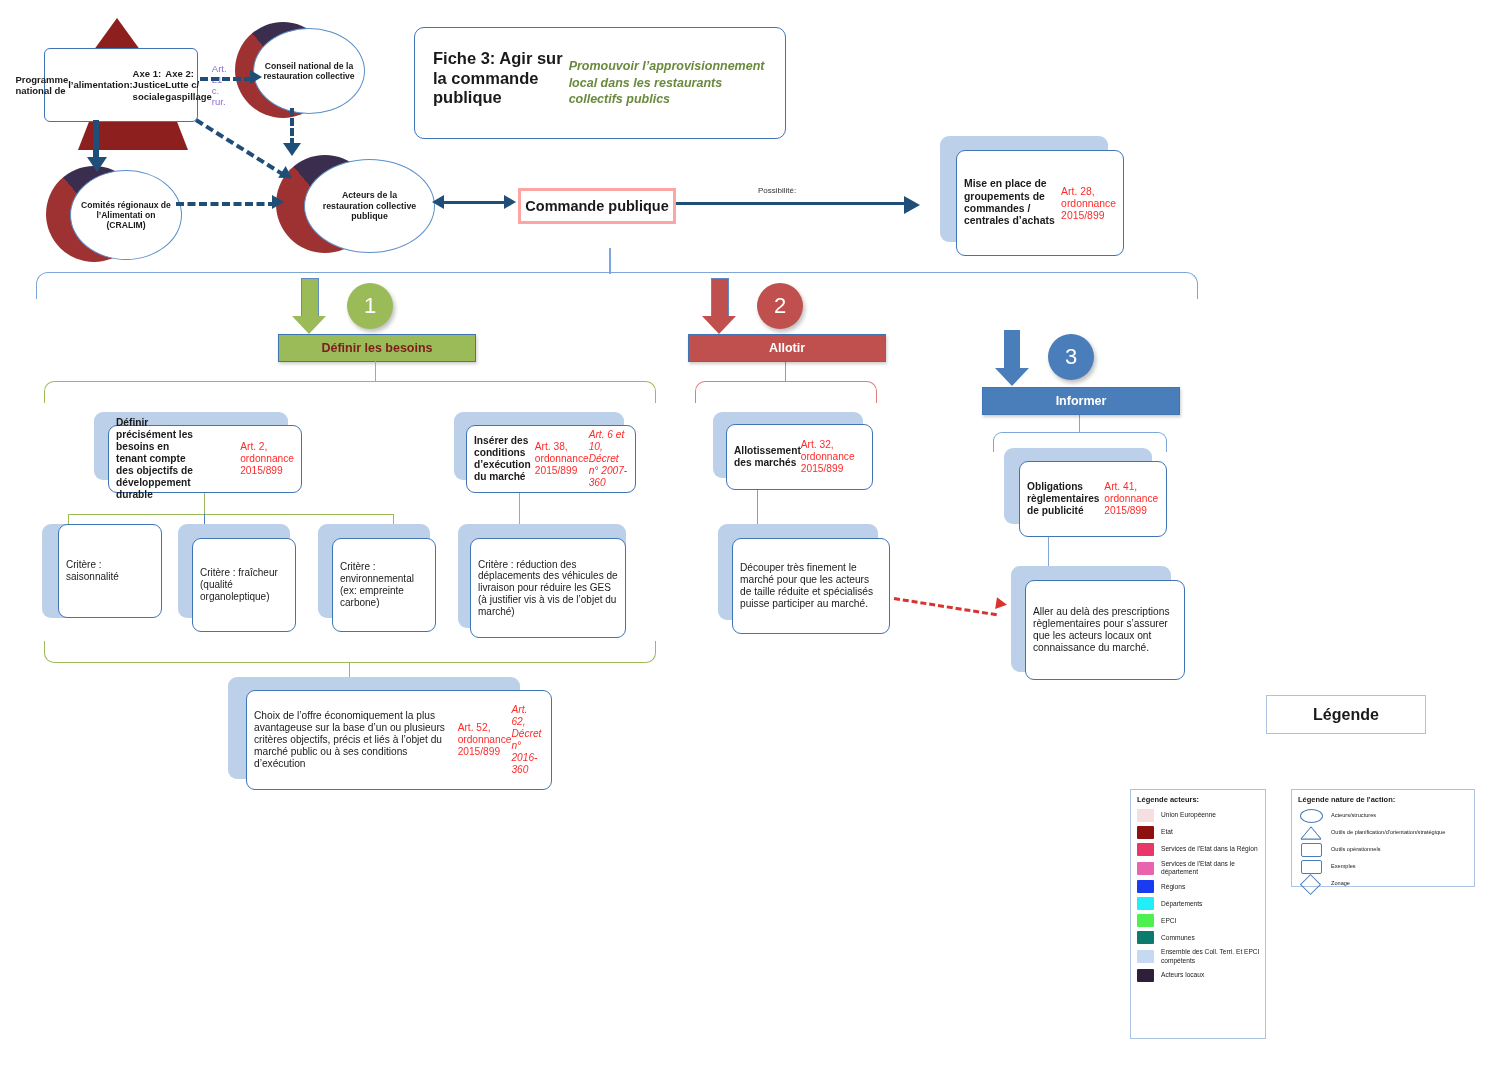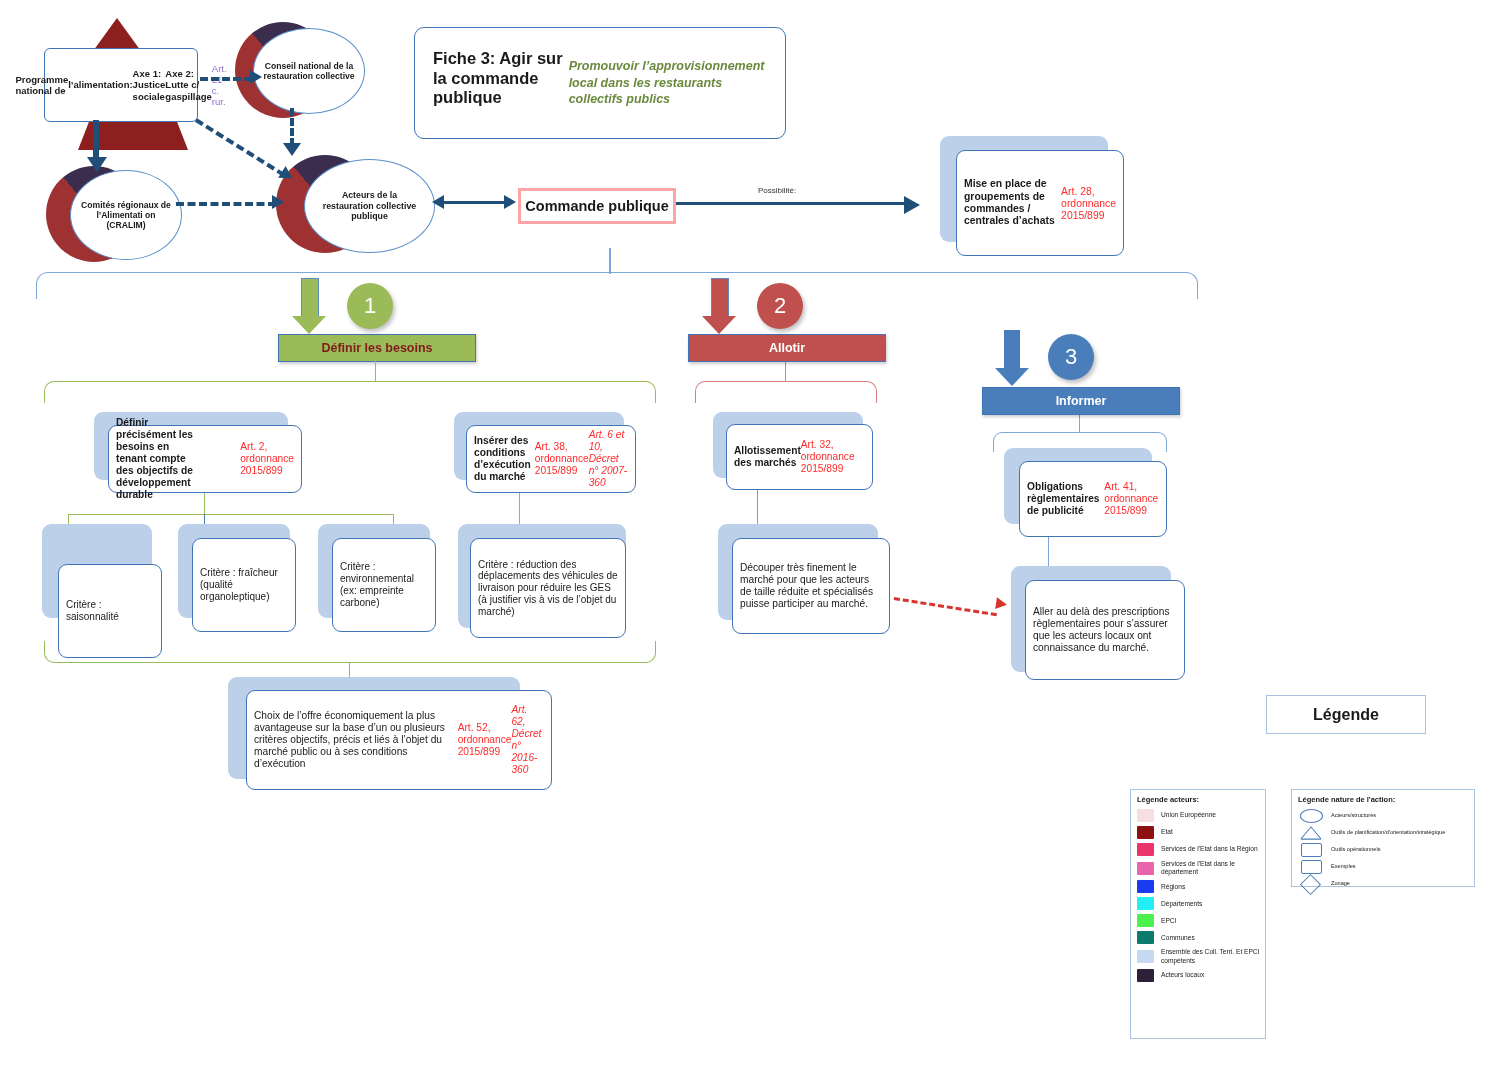--- a/index.html
+++ b/index.html
@@ -182,21 +182,21 @@
 
   <div class="green-ln" style="left:204px;top:493px;width:1.4px;height:22px;"></div>
   <div class="green-ln" style="left:68px;top:514px;width:326px;height:1.4px;"></div>
   <div class="green-ln" style="left:68px;top:514px;width:1.4px;height:18px;"></div>
   <div class="blue-ln" style="left:204px;top:514px;width:1.4px;height:18px;"></div>
   <div class="green-ln" style="left:393px;top:514px;width:1.4px;height:18px;"></div>
 
   <div class="green-ln" style="left:519px;top:493px;width:1.4px;height:39px;"></div>
 
   <div class="shadowbox" style="left:42px;top:524px;width:110px;height:94px;"></div>
-  <div class="rbox" style="left:58px;top:564px;width:104px;height:94px;font-size:10px;">Critère : saisonnalité</div>
+  <div class="rbox" style="left:58px;top:524px;width:104px;height:94px;font-size:10px;">Critère : saisonnalité</div>
 
   <div class="shadowbox" style="left:178px;top:524px;width:112px;height:94px;"></div>
   <div class="rbox" style="left:192px;top:538px;width:104px;height:94px;font-size:10px;">Critère : fraîcheur (qualité organoleptique)</div>
 
   <div class="shadowbox" style="left:318px;top:524px;width:112px;height:94px;"></div>
   <div class="rbox" style="left:332px;top:538px;width:104px;height:94px;font-size:10px;">Critère : environnemental (ex: empreinte carbone)</div>
 
   <div class="shadowbox" style="left:458px;top:524px;width:168px;height:104px;"></div>
   <div class="rbox" style="left:470px;top:538px;width:156px;height:100px;font-size:10px;">Critère : réduction des déplacements des véhicules de livraison pour réduire les GES (à justifier vis à vis de l’objet du marché)</div>
 

